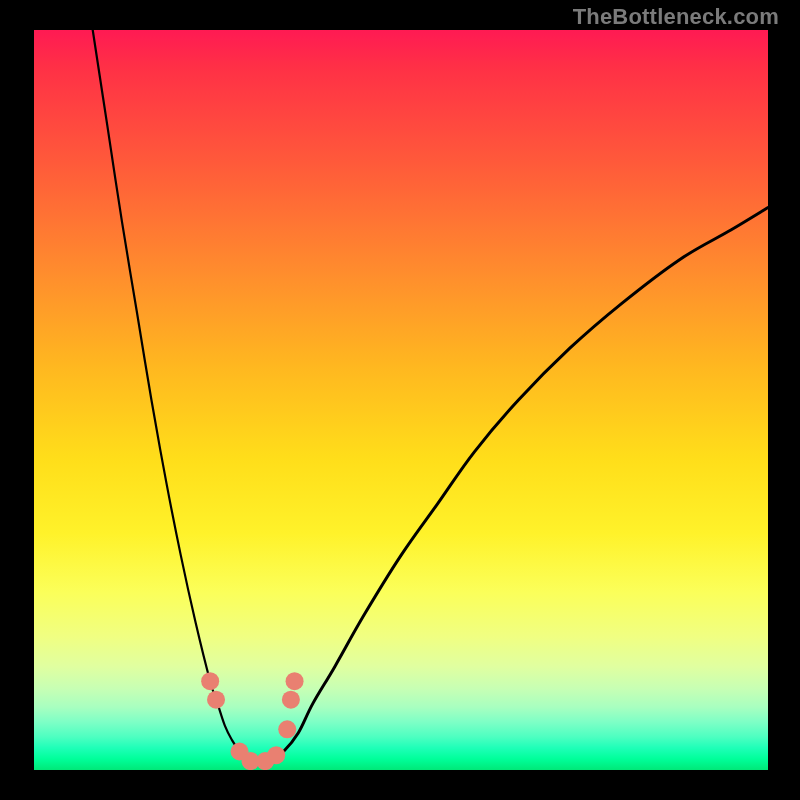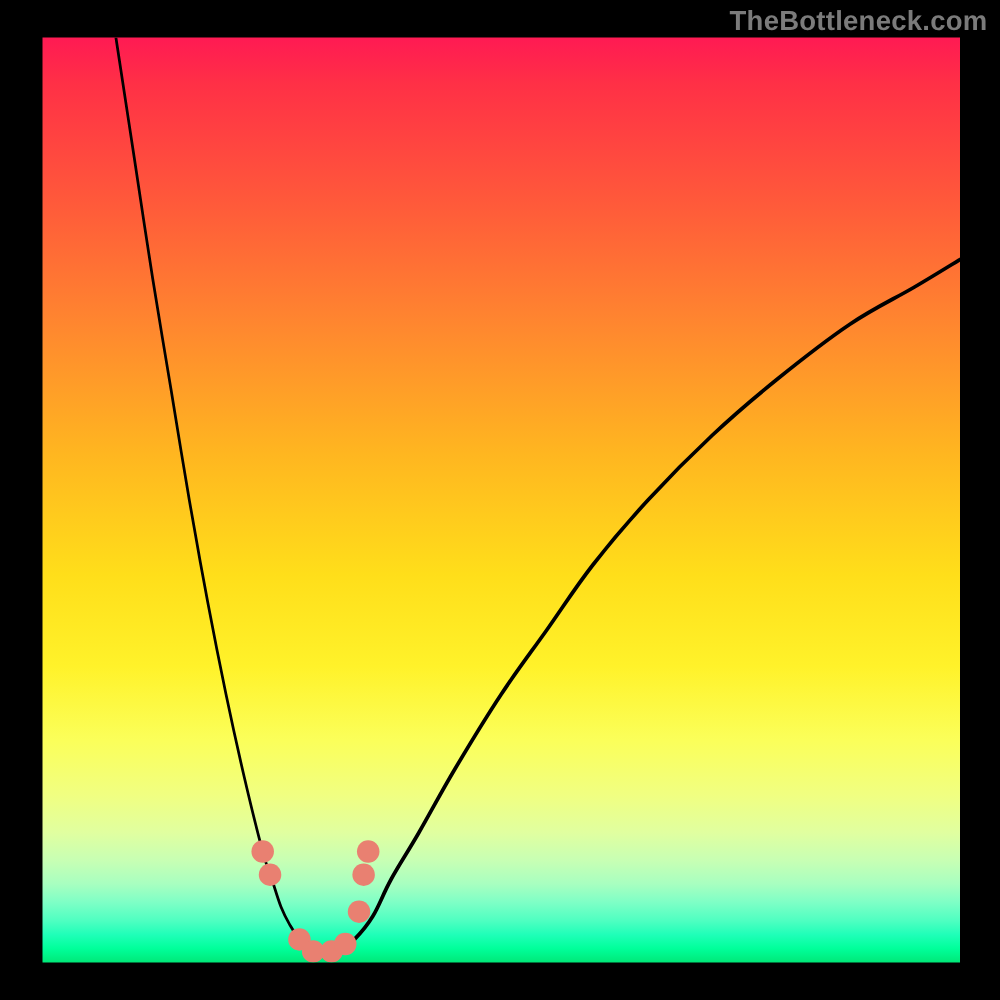--- a/index.html
+++ b/index.html
@@ -13,21 +13,21 @@
   }
   .stage {
     position: relative;
     width: 800px;
     height: 800px;
     background: #000;
   }
   .watermark {
     position: absolute;
     top: 4px;
-    right: 10px;
+    right: 21px;
     color: #7b7b7b;
     font-size: 22px;
     font-weight: 600;
     letter-spacing: 0.2px;
     z-index: 10;
   }
   .plot-area {
     position: absolute;
     left: 34px;
     top: 30px;

